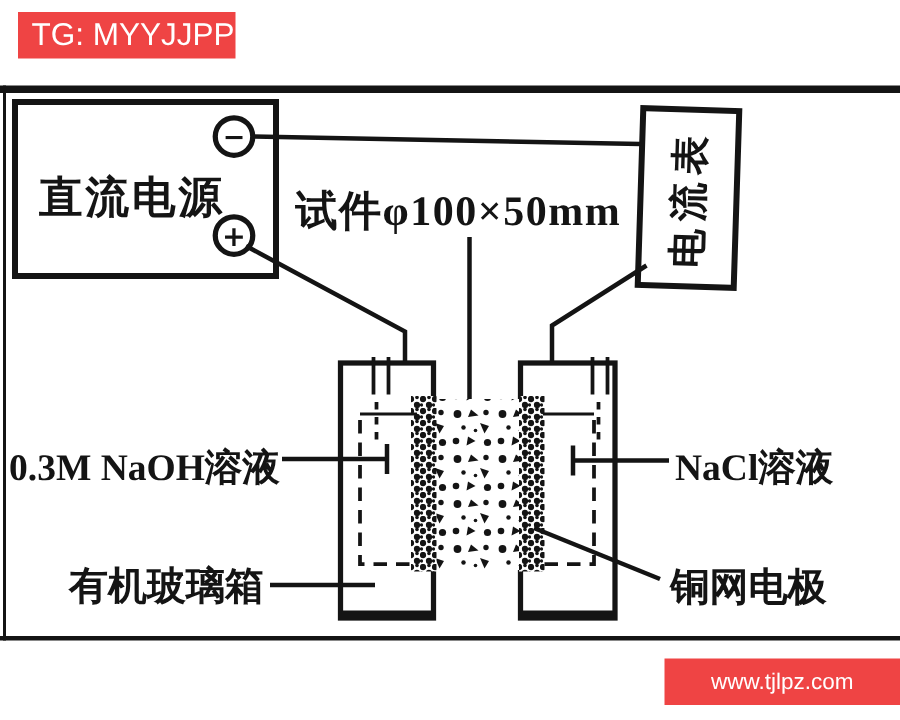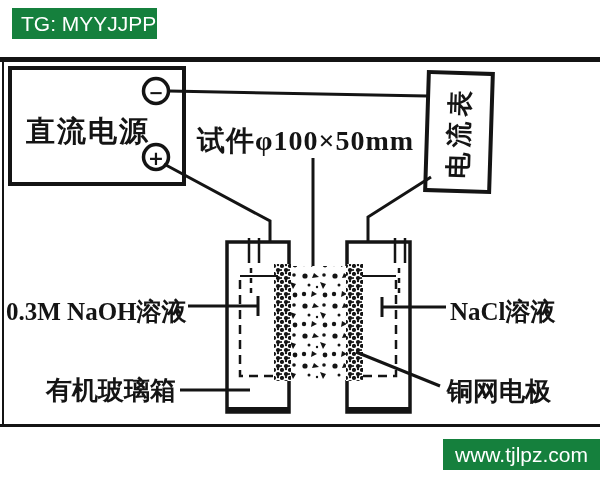--- a/index.html
+++ b/index.html
@@ -4,26 +4,26 @@
 <style>
   html,body{margin:0;padding:0;}
   .stage{
     position:relative;width:600px;height:480px;background:#ffffff;
     overflow:hidden;font-family:"Liberation Serif","DejaVu Serif",serif;
   }
   .diagram-svg{position:absolute;left:0;top:0;}
   .cn-label{font-weight:bold;fill:#141414;font-family:"Liberation Serif","DejaVu Serif",serif;}
   .terminal-sym{font-weight:bold;fill:#141414;font-family:"DejaVu Sans",sans-serif;}
   .watermark{
-    position:absolute;background:#15803d;color:#ffffff;
+    position:absolute;background:#ef4444;color:#ffffff;
     font-family:"Liberation Sans","DejaVu Sans",sans-serif;
     display:flex;align-items:center;
   }
   .wm-top{left:12px;top:8px;width:136px;height:31px;font-size:21px;padding-left:9px;}
-  .wm-bottom{left:443px;top:439px;width:157px;height:31px;font-size:21px;justify-content:center;align-items:center;}
+  .wm-bottom{left:443px;top:439px;width:157px;height:31px;font-size:15px;justify-content:center;align-items:center;}
 </style>
 </head>
 <body>
 
 <div class="stage">
 
   <svg class="diagram-svg" width="600" height="480" viewBox="0 0 600 480">
     <defs>
       <pattern id="aggregate" width="30" height="30" patternUnits="userSpaceOnUse">
         <rect width="30" height="30" fill="#ffffff"></rect>

